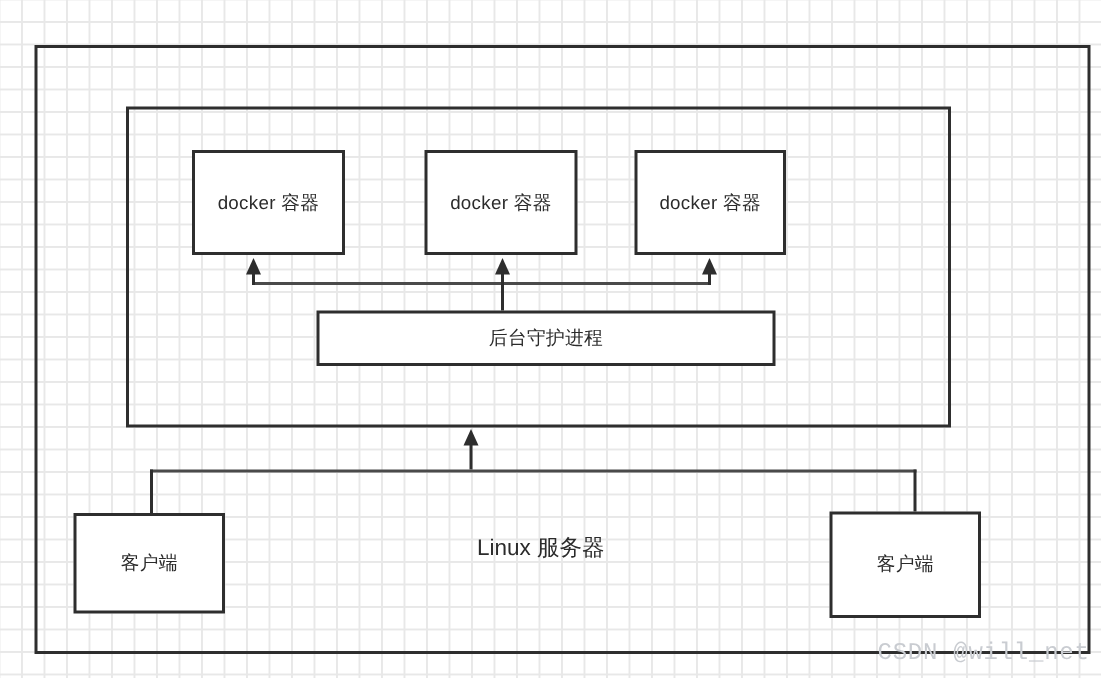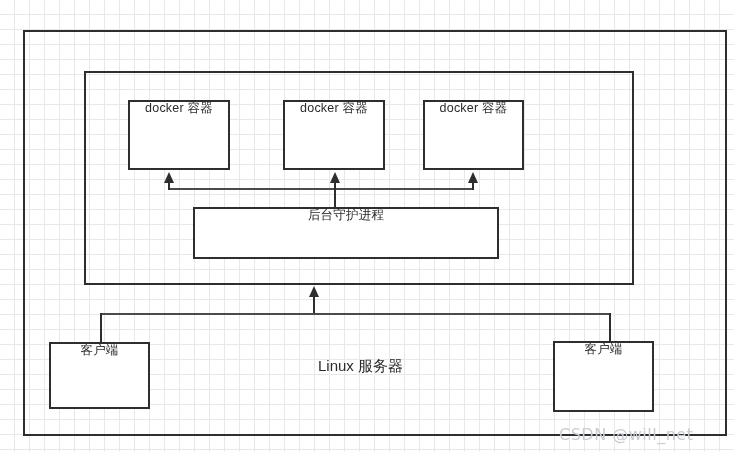--- a/index.html
+++ b/index.html
@@ -26,21 +26,21 @@
     background-position: -1px -1px;
   }
 
   
   .box {
     position: absolute;
     box-sizing: border-box;
     border: 2px solid #2e2e2e;
     background: #ffffff;
     display: flex;
-    align-items: flex-start;
+    align-items: center;
     justify-content: center;
   }
 
   .boxlabel {
     font-size: 12.5px;
     color: #2b2b2b;
     letter-spacing: 0.2px;
     white-space: nowrap;
     line-height: 1;
   }
@@ -118,21 +118,21 @@
   <div class="arrowhead" style="left:164px; top:172px;"></div>
 
   <div class="vline" style="left:334px; top:182px; height:8px;"></div>
   <div class="arrowhead" style="left:330px; top:172px;"></div>
 
   <div class="vline" style="left:472px; top:182px; height:8px;"></div>
   <div class="arrowhead" style="left:468px; top:172px;"></div>
 
   <div class="vline" style="left:334px; top:189px; height:19px;"></div>
 
-  <div class="box" style="left:193px; top:207px; width:306px; height:52px;">
+  <div class="box" style="left:211px; top:207px; width:306px; height:37px;">
     <span class="boxlabel">后台守护进程</span>
   </div>
 
   <div class="vline" style="left:313px; top:296px; height:17px;"></div>
   <div class="arrowhead" style="left:309px; top:286px;"></div>
 
   <div class="hline" style="left:100px; top:313px; width:511px;"></div>
 
   <div class="vline" style="left:100px; top:313px; height:30px;"></div>
 
@@ -141,15 +141,15 @@
   <div class="box" style="left:49px; top:342px; width:101px; height:67px;">
     <span class="boxlabel">客户端</span>
   </div>
 
   <div class="box" style="left:553px; top:341px; width:101px; height:71px;">
     <span class="boxlabel">客户端</span>
   </div>
 
   <div class="freelabel" style="left:318px; top:358px;">Linux 服务器</div>
 
-  <div class="watermark" style="left:559px; top:427px;">CSDN @will_net</div>
+  <div class="watermark" style="left:585px; top:427px;font-family:Liberation Mono, monospace;">CSDN @will_net</div>
 
 </div>
 
 </body></html>

